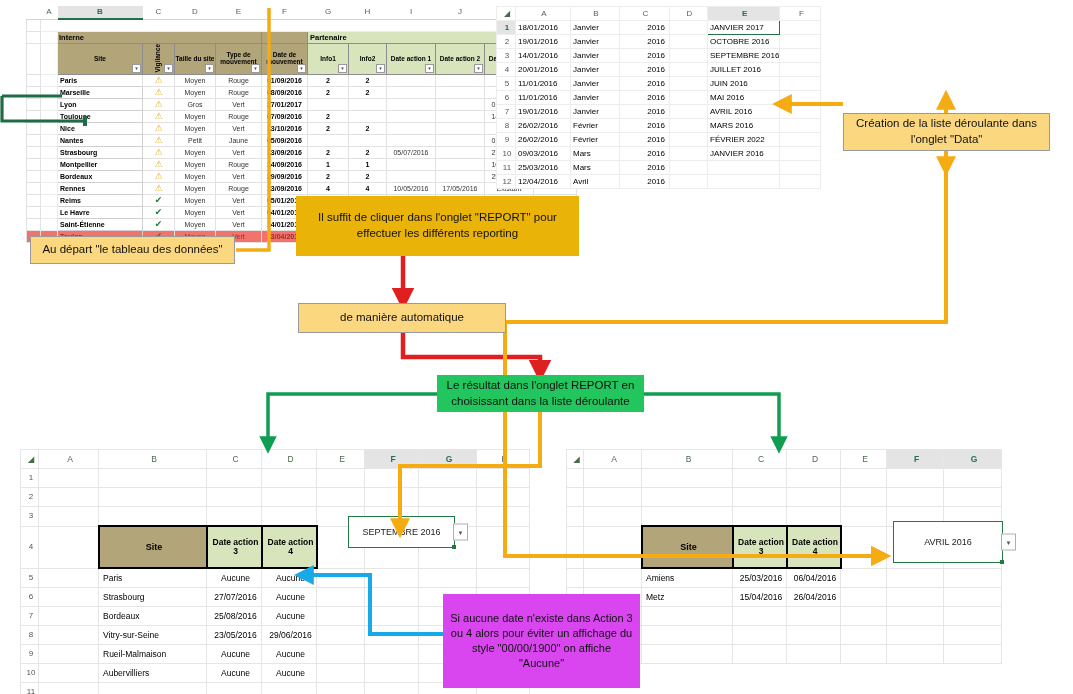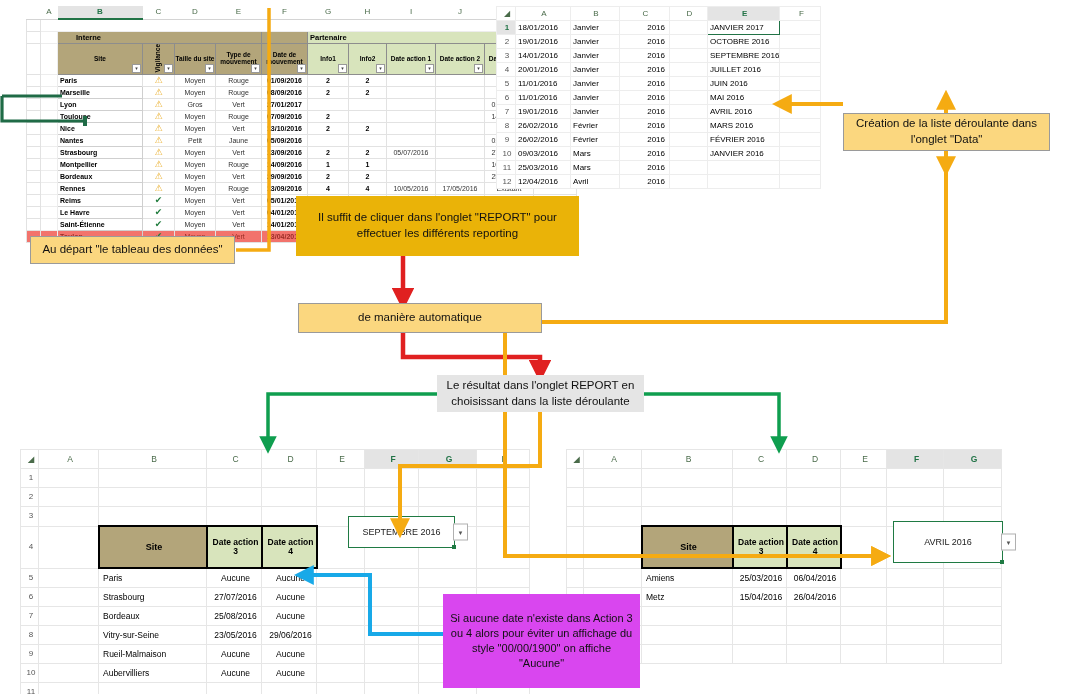--- a/index.html
+++ b/index.html
@@ -17,21 +17,21 @@
       text-align:center;color:#4a6b4a;font-size:8px;height:12px;}
   .colhdr td.sel{background:#e4e4e4;color:#217346;font-weight:bold;
       border-bottom:2px solid #217346;}
   .rowhdr{background:#fff;border:none;border-right:1px solid #d4d4d4;
       text-align:center;color:#555;font-size:7.5px;width:13px;}
   .corner{background:#fff;border:none;}
 
   
   #sheetA{left:26px;top:6px;}
   #sheetA .grpA{background:#b3a57a;color:#000;font-weight:bold;font-size:7.5px;
-      text-align:left;padding-left:18px;border:1px solid #8d8d8d;}
+      text-align:left;padding-left:1px;border:1px solid #8d8d8d;}
   #sheetA .grpB{background:#d8e4bc;color:#000;font-weight:bold;font-size:7.5px;
       text-align:left;padding-left:2px;border:1px solid #8d8d8d;}
   #sheetA .hdrA{background:#b3a57a;color:#000;font-weight:bold;font-size:6.5px;
       text-align:center;border:1px solid #8d8d8d;height:30px;white-space:normal;
       line-height:1.05;position:relative;}
   #sheetA .hdrB{background:#d8e4bc;color:#000;font-weight:bold;font-size:6.5px;
       text-align:center;border:1px solid #8d8d8d;height:30px;white-space:normal;
       line-height:1.05;position:relative;}
   #sheetA .vgl{writing-mode:vertical-rl;transform:rotate(180deg);
       display:inline-block;font-size:6.5px;}
@@ -89,27 +89,27 @@
       background:#1f7a43;}
   #dd1{left:348px;top:516px;width:105px;height:30px;}
   #dd2{left:893px;top:521px;width:108px;height:40px;}
 
   
   .box{position:absolute;border:1px solid #9a9a9a;display:flex;align-items:center;
       justify-content:center;text-align:center;box-sizing:border-box;
       font-size:11.5px;line-height:1.35;color:#111;padding:3px 6px;}
   .box.yellow{background:#fbd77f;}
   .box.red{background:#eab308;border:none;}
-  .box.green{background:#e5e5e5;border:none;}
+  .box.green{background:#22c55e;border:none;}
   .box.blue{background:#d946ef;border:none;}
 
   #boxStart{left:30px;top:236px;width:205px;height:28px;}
   #boxData{left:843px;top:113px;width:207px;height:38px;}
   #boxRed{left:296px;top:196px;width:283px;height:60px;}
-  #boxAuto{left:298px;top:303px;width:244px;height:30px;}
+  #boxAuto{left:298px;top:303px;width:208px;height:30px;}
   #boxGreen{left:437px;top:375px;width:207px;height:37px;}
   #boxBlue{left:443px;top:594px;width:197px;height:94px;font-size:11px;}
 
   
   svg.conn{position:absolute;left:0;top:0;width:1073px;height:694px;
       pointer-events:none;overflow:visible;}
 </style>
 </head>
 <body>
 
@@ -460,21 +460,21 @@
             <td></td>
             <td class="">MARS 2016</td>
             <td></td>
           </tr>
           <tr>
             <td class="rowhdr">9</td>
             <td>26/02/2016</td>
             <td>Février</td>
             <td class="num">2016</td>
             <td></td>
-            <td class="">FÉVRIER 2016</td>
+            <td class="">FÉVRIER 2022</td>
             <td></td>
           </tr>
           <tr>
             <td class="rowhdr">10</td>
             <td>09/03/2016</td>
             <td>Mars</td>
             <td class="num">2016</td>
             <td></td>
             <td class="">JANVIER 2016</td>
             <td></td>

